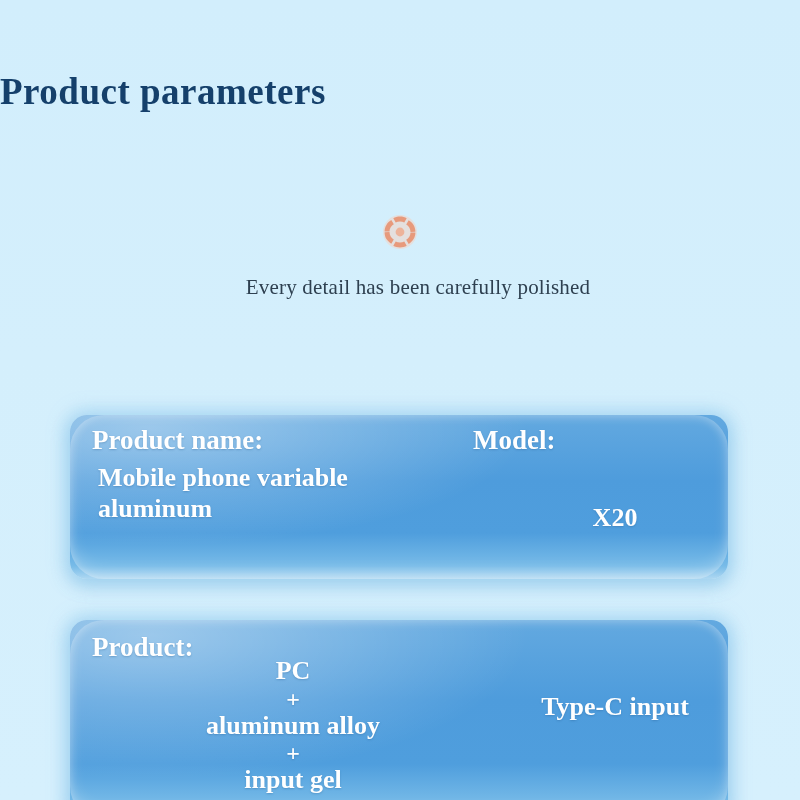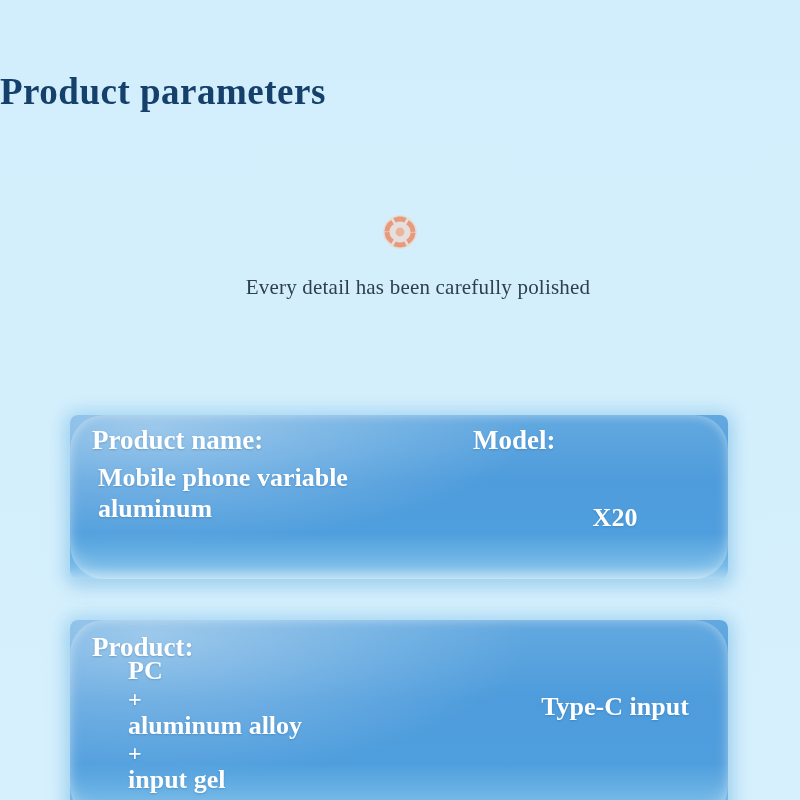--- a/index.html
+++ b/index.html
@@ -59,21 +59,21 @@
     letter-spacing: 0.2px;
     font-family: "Liberation Serif", "DejaVu Serif", serif;
     margin-left: 36px;
   }
 
   
   .card {
     position: absolute;
     left: 70px;
     width: 658px;
-    border-radius: 8px;
+    border-radius: 17px;
     background:
       radial-gradient(120% 150% at 12% 8%, rgba(255,255,255,0.38) 0%, rgba(255,255,255,0.0) 48%),
       linear-gradient(180deg, #63a9e0 0%, #4e9cdc 40%, #4f9edd 72%, #77bbe8 92%, #aed8f2 100%);
     box-shadow:
       0 0 16px 6px rgba(150, 205, 240, 0.55),
       0 6px 18px rgba(90, 160, 210, 0.35);
     color: #ffffff;
     overflow: hidden;
   }
   .card::after {
@@ -113,21 +113,21 @@
   }
 
   
   #c1-name-label  { left: 22px;  top: 10px; }
   #c1-name-value  { left: 28px;  top: 48px; width: 350px; }
   #c1-model-label { left: 403px; top: 10px; }
   #c1-model-value { left: 470px; top: 88px; width: 150px; text-align: center; }
 
   
   #c2-material-label  { left: 22px;  top: 12px; }
-  #c2-material-value  { left: 58px;  top: 36px; width: 330px; }
+  #c2-material-value  { left: 58px;  top: 36px; width: 330px; text-align: center; }
   #c2-interface-label { left: 360px; top: 12px; }
   #c2-interface-value { left: 415px; top: 72px; width: 260px; text-align: center; }
 
   .stack-line { display: block; }
   .plus { font-size: 24px; line-height: 1.0; }
 </style>
 </head>
 <body>
 
 <div class="page">

